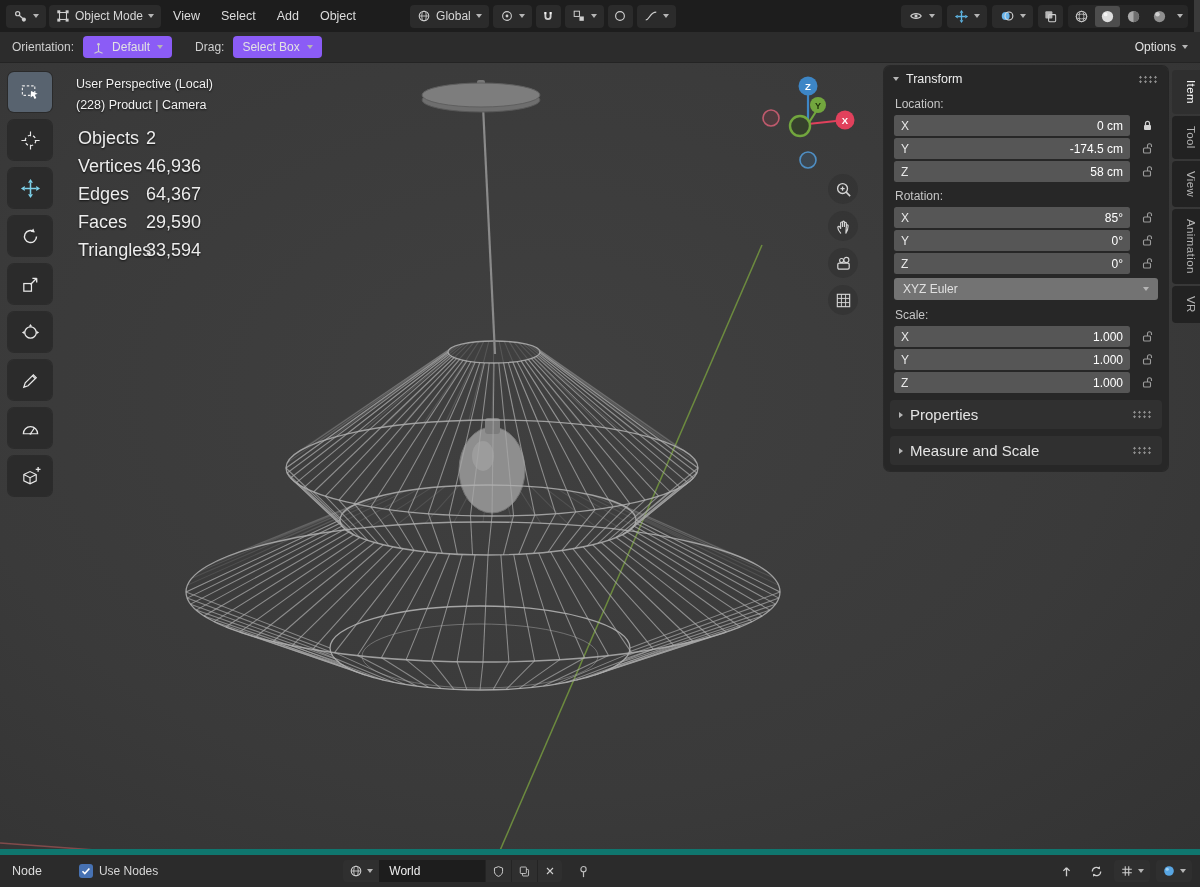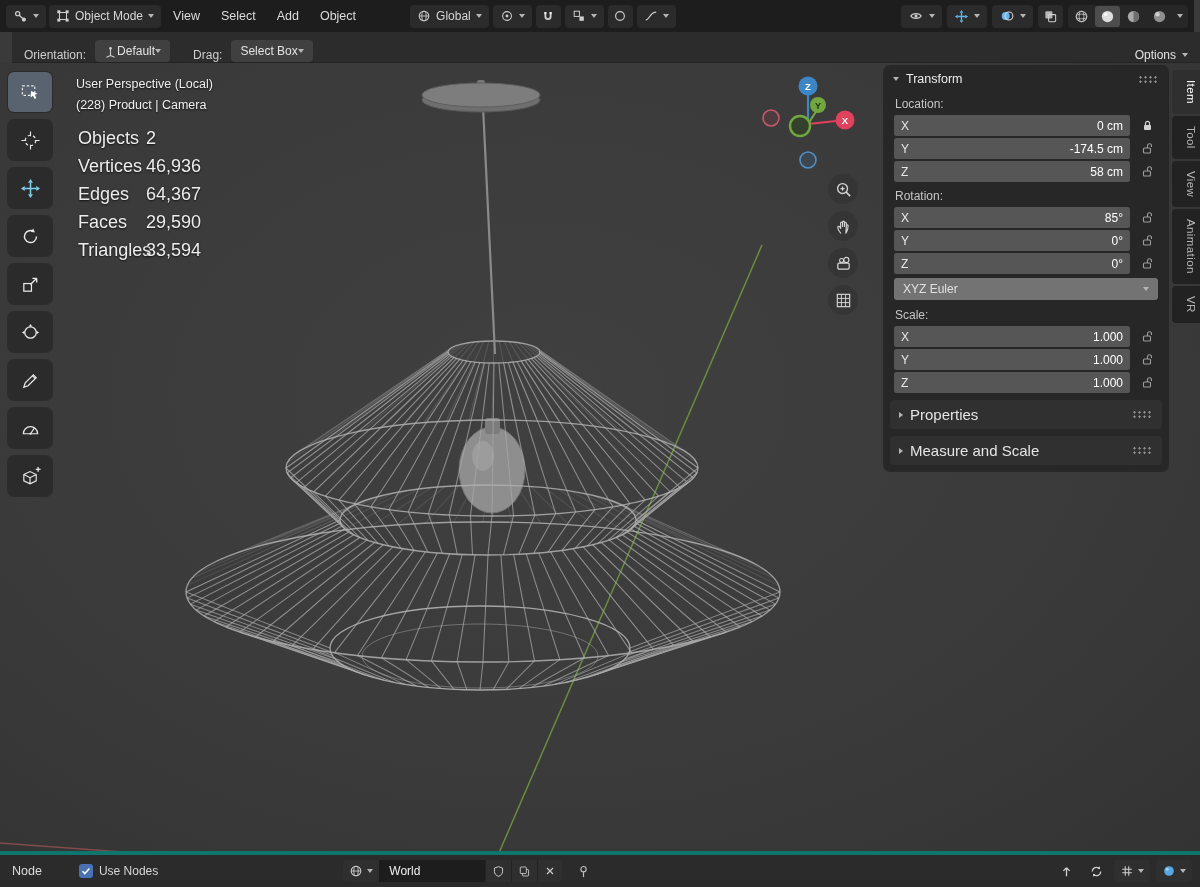--- a/index.html
+++ b/index.html
@@ -22,26 +22,26 @@
   .menu{padding:0 9px;height:23px;display:flex;align-items:center;color:#dcdcdc;
         border-radius:4px;cursor:pointer;font-size:12.5px}
   .centergrp{display:flex;align-items:flex-end;gap:4px;margin-left:42px}
   .rightgrp{display:flex;align-items:center;gap:5px;margin-left:auto}
   .shgrp{display:flex;align-items:center;background:#272727;border-radius:4px;padding:1px;gap:1px}
   .shbtn{width:25px;height:21px;display:flex;align-items:center;justify-content:center;
          border-radius:3px;cursor:pointer}
   .shbtn.active{background:#4d4d4d}
 
   
-  .toolrow{position:absolute;top:32px;left:12px;right:0;height:30px;background:#2c2c2c;
-           border-bottom:1px solid #242424;display:flex;align-items:flex-end;
+  .toolrow{position:absolute;top:32px;left:0;right:0;height:30px;background:#2c2c2c;
+           border-bottom:1px solid #242424;display:flex;align-items:center;
            padding:0 12px;gap:9px;z-index:39}
   .lbl{color:#cfcfcf}
-  .drop{display:flex;align-items:center;height:22px;padding:0 9px;
-        background:#404040;border-radius:4px;cursor:pointer;color:#e2e2e2}
+  .drop{display:flex;align-items:center;gap:7px;height:22px;padding:0 9px;
+        background:#8b5cf6;border-radius:4px;cursor:pointer;color:#e2e2e2}
   .options{margin-left:auto;display:flex;align-items:center;gap:6px;cursor:pointer;color:#e2e2e2}
 
   
   .viewport{position:absolute;top:62px;left:0;right:0;bottom:32px;overflow:hidden;
             background:radial-gradient(ellipse at 45% 42%, #404040 0%, #3a3a3a 62%, #333 100%);}
   #scene{position:absolute;left:0;top:0}
   .vhead{position:absolute;left:76px;top:12px;color:#f0f0f0;font-size:12.5px;line-height:21px;
          text-shadow:0 1px 2px rgba(0,0,0,.75)}
   .stats{position:absolute;left:78px;top:66px;display:grid;grid-template-columns:64px auto;
          row-gap:7px;column-gap:4px;font-size:18px;color:#ededed;
@@ -85,21 +85,21 @@
 
   
   .ptabs{position:absolute;right:0;top:8px;display:flex;flex-direction:column;gap:2px;z-index:20}
   .ptab{writing-mode:vertical-rl;width:22px;padding:10px 3px;background:#222;
         color:#b5b5b5;border-radius:4px 0 0 4px;text-align:center;cursor:pointer;
         font-size:11.5px;letter-spacing:.4px}
   .ptab.active{background:#2f2f2f;color:#fff}
 
   
   .bottombar{position:absolute;left:0;right:0;bottom:0;height:32px;background:#2b2b2b;
-             border-top:4px solid #0f766e;display:flex;align-items:center;
+             border-top:6px solid #0f766e;display:flex;align-items:center;
              padding:0 8px;gap:9px;z-index:40}
   .chk{display:flex;align-items:center;gap:6px;cursor:pointer;margin-left:24px}
   .chkbox{width:14px;height:14px;border-radius:3px;background:#4772b3;
           display:flex;align-items:center;justify-content:center;flex:none}
   .idgrp{display:flex;align-items:center;margin-left:176px}
   .idseg{height:22px;display:flex;align-items:center;gap:4px;background:#2f2f2f;
          padding:0 6px;border-left:1px solid #242424;cursor:pointer}
   .idseg:first-child{border-radius:4px 0 0 4px;border-left:none}
   .idseg:last-child{border-radius:0 4px 4px 0}
   .idname{background:#1d1d1d;color:#f0f0f0;height:22px;display:flex;align-items:center;

